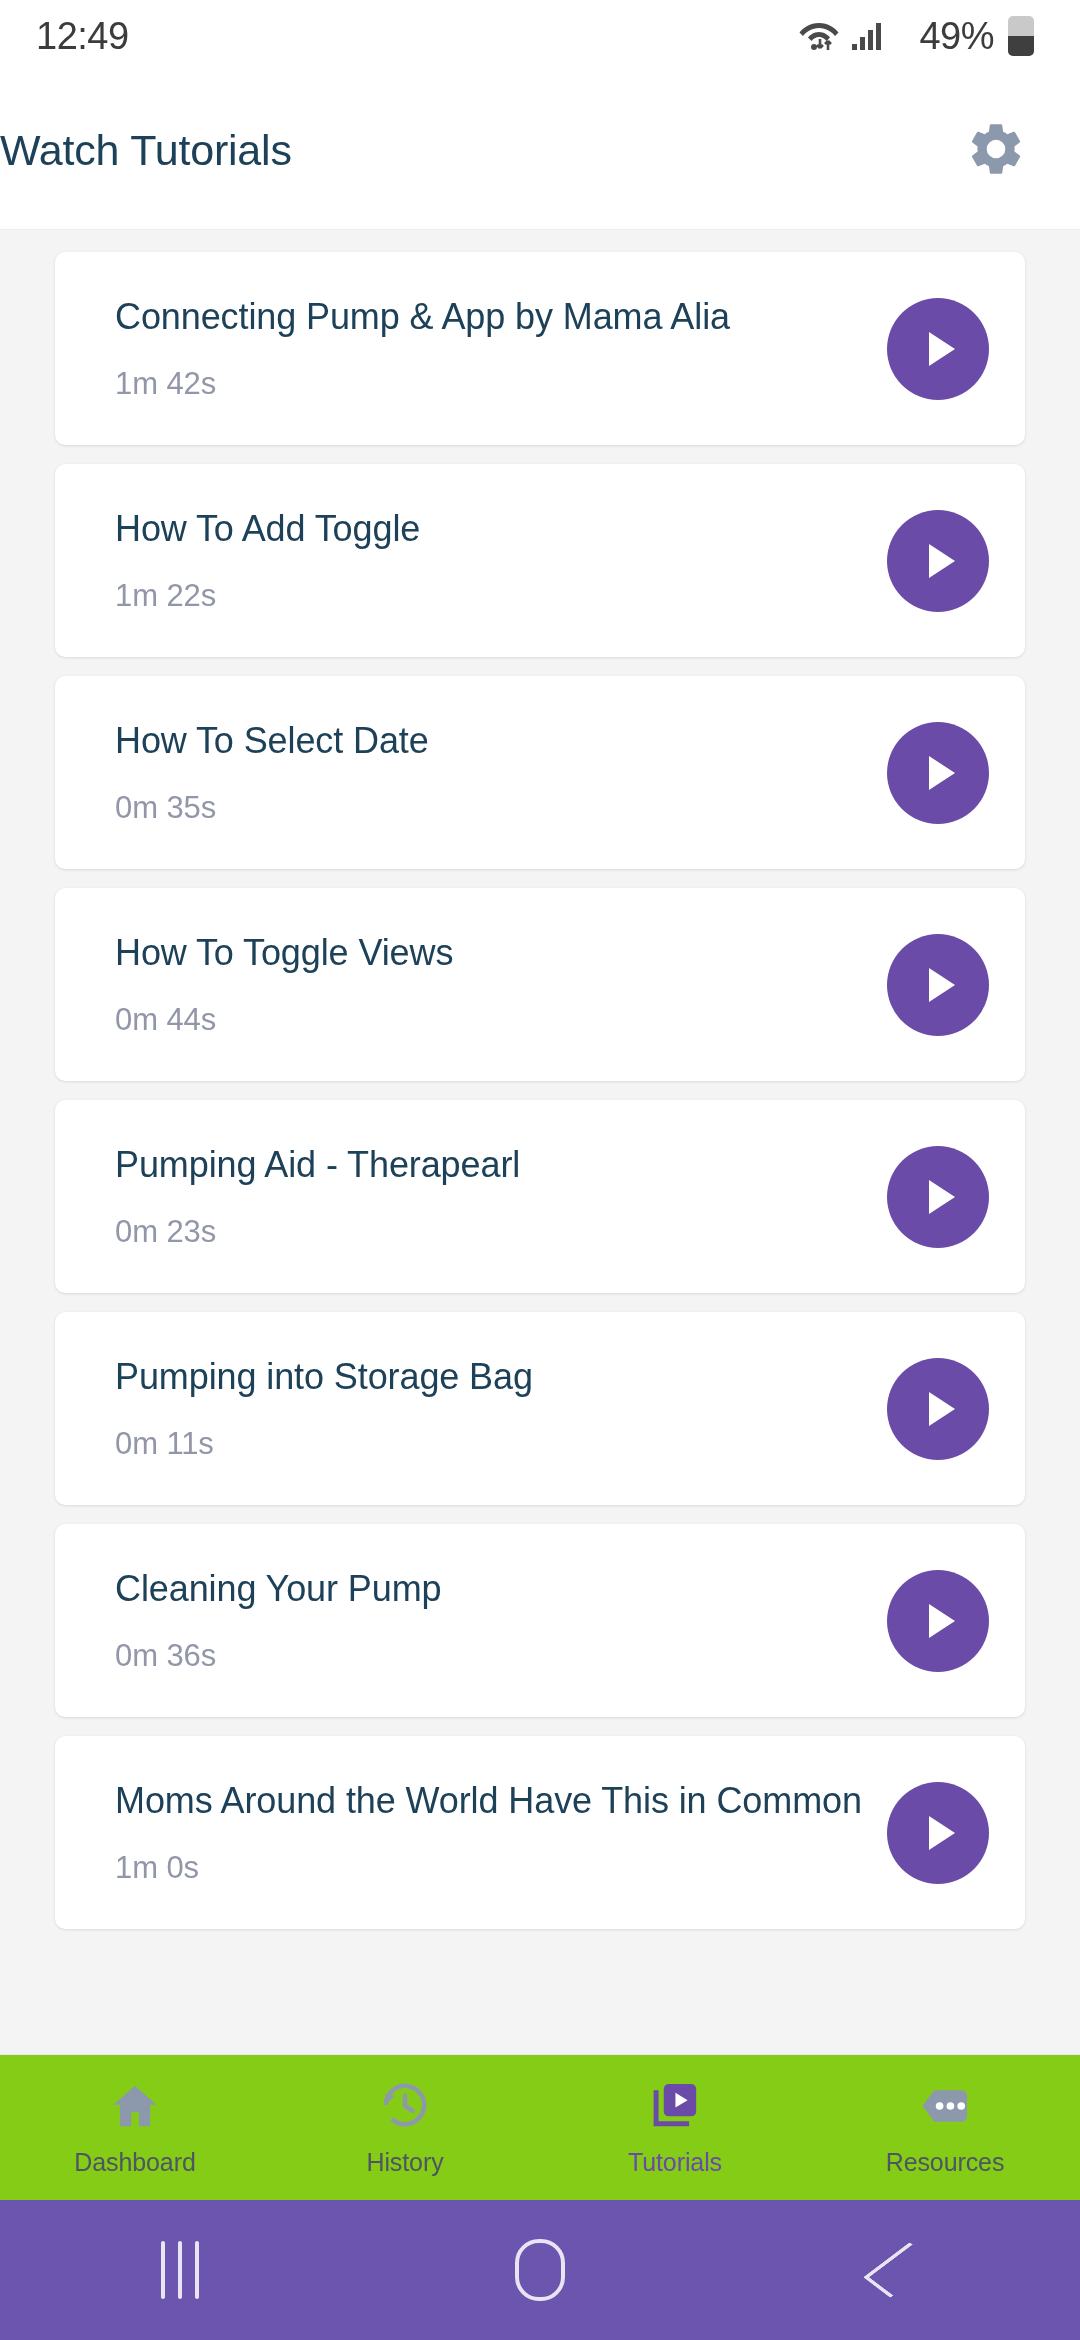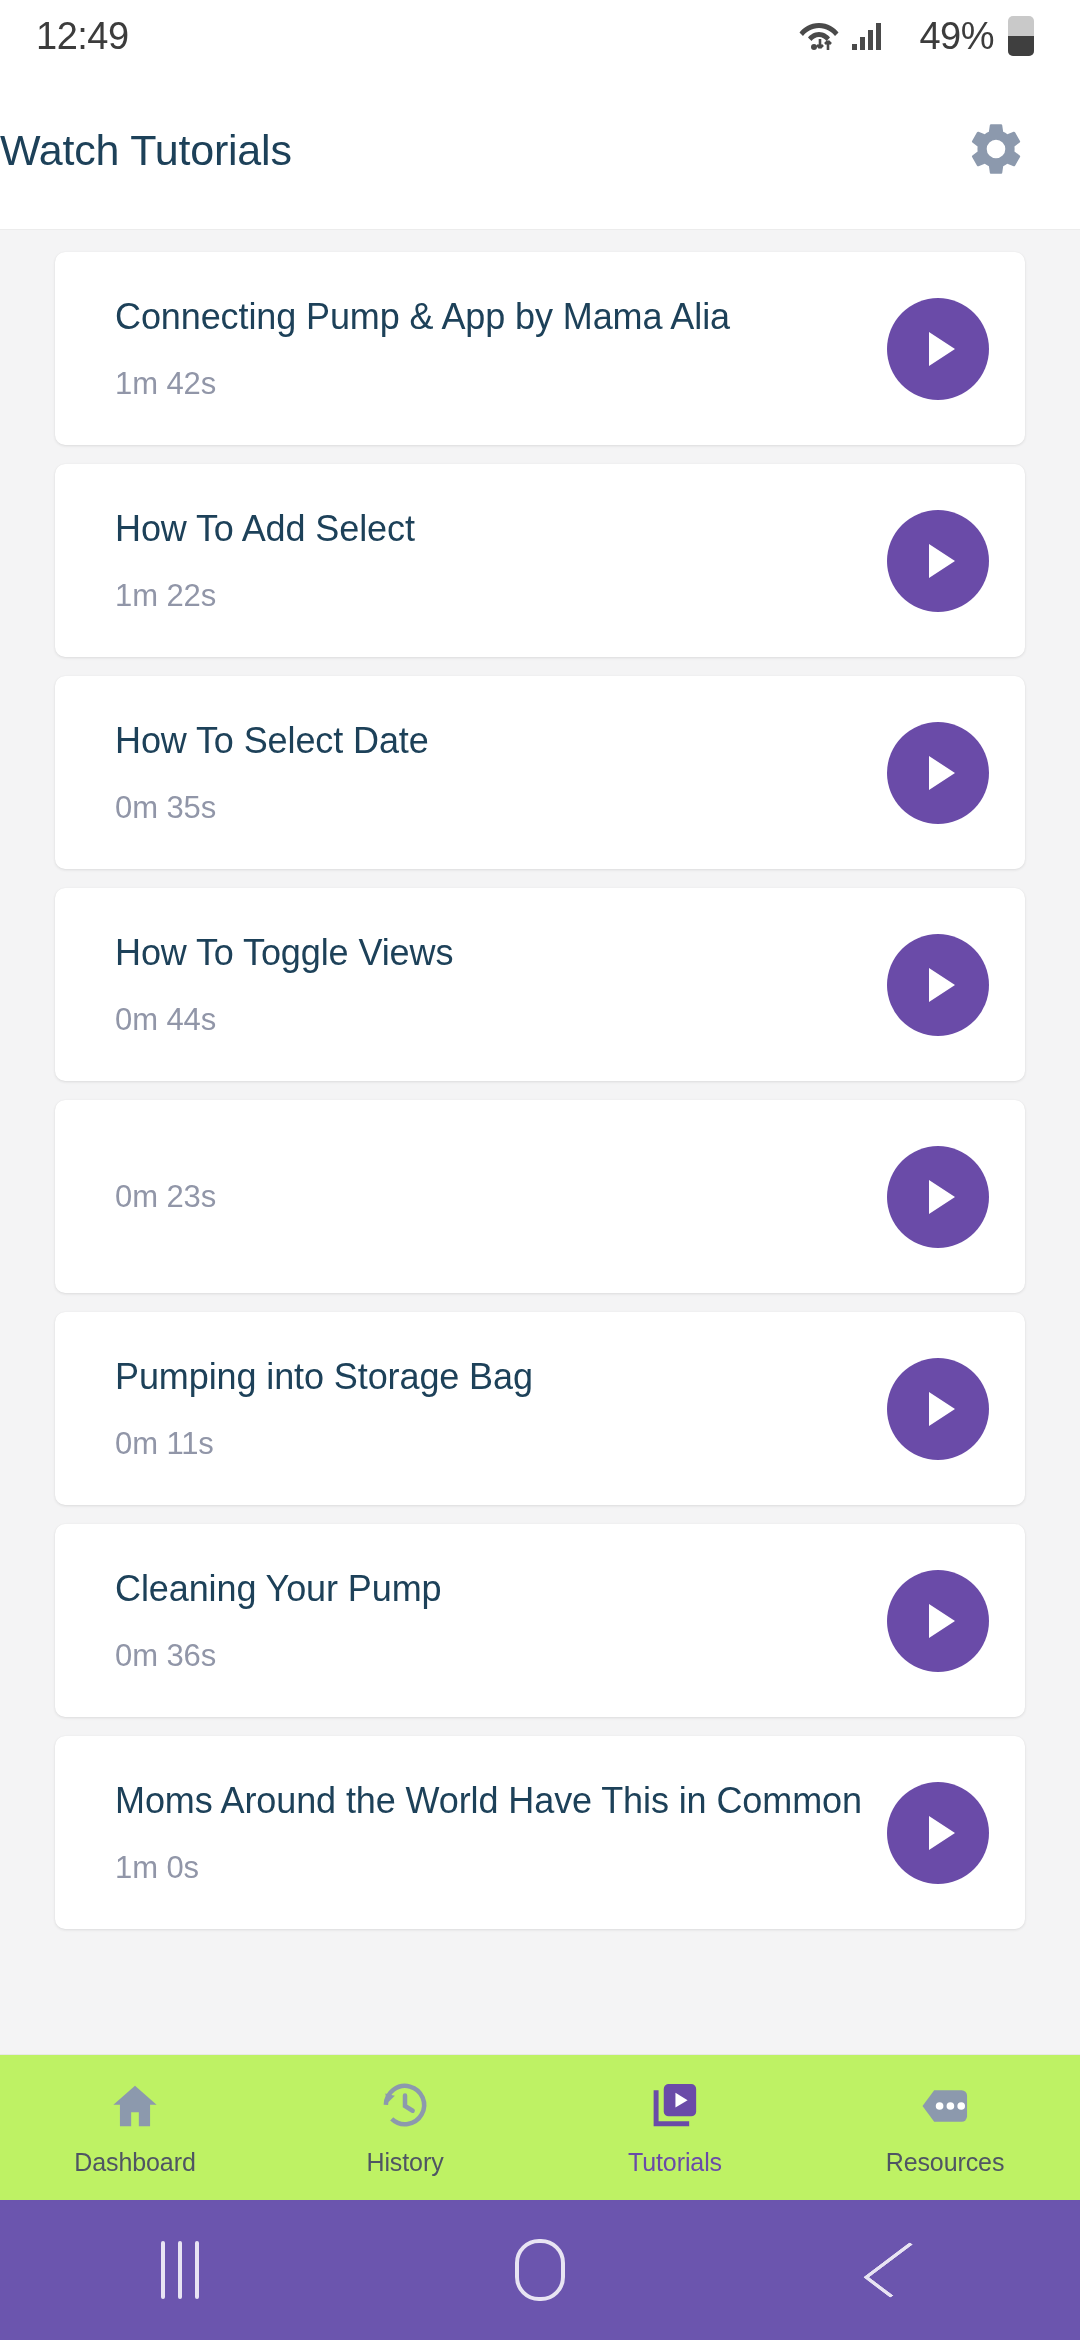--- a/index.html
+++ b/index.html
@@ -137,21 +137,21 @@
     border-bottom:17px solid transparent;
     margin-left:8px;
   }
 
   
   .bottom-nav{
     position:absolute;
     left:0;right:0;
     bottom:140px;
     height:146px;
-    background:#bef264;
+    background:#84cc16;
     display:flex;
     align-items:center;
     border-top:1px solid #e8e8e8;
   }
   .nav-item{
     flex:1;
     display:flex;
     flex-direction:column;
     align-items:center;
     justify-content:center;
@@ -258,21 +258,21 @@
       <div class="card-title">Connecting Pump &amp; App by Mama Alia</div>
       <div class="card-dur">1m 42s</div>
     </div>
     <div class="play-btn">
       <span class="play-tri"></span>
     </div>
   </div>
 
   <div class="card">
     <div class="card-texts">
-      <div class="card-title">How To Add Select</div>
+      <div class="card-title">How To Add Toggle</div>
       <div class="card-dur">1m 22s</div>
     </div>
     <div class="play-btn">
       <span class="play-tri"></span>
     </div>
   </div>
 
   <div class="card">
     <div class="card-texts">
       <div class="card-title">How To Select Date</div>
@@ -288,20 +288,21 @@
       <div class="card-title">How To Toggle Views</div>
       <div class="card-dur">0m 44s</div>
     </div>
     <div class="play-btn">
       <span class="play-tri"></span>
     </div>
   </div>
 
   <div class="card">
     <div class="card-texts">
+      <div class="card-title">Pumping Aid - Therapearl</div>
       <div class="card-dur">0m 23s</div>
     </div>
     <div class="play-btn">
       <span class="play-tri"></span>
     </div>
   </div>
 
   <div class="card">
     <div class="card-texts">
       <div class="card-title">Pumping into Storage Bag</div>

